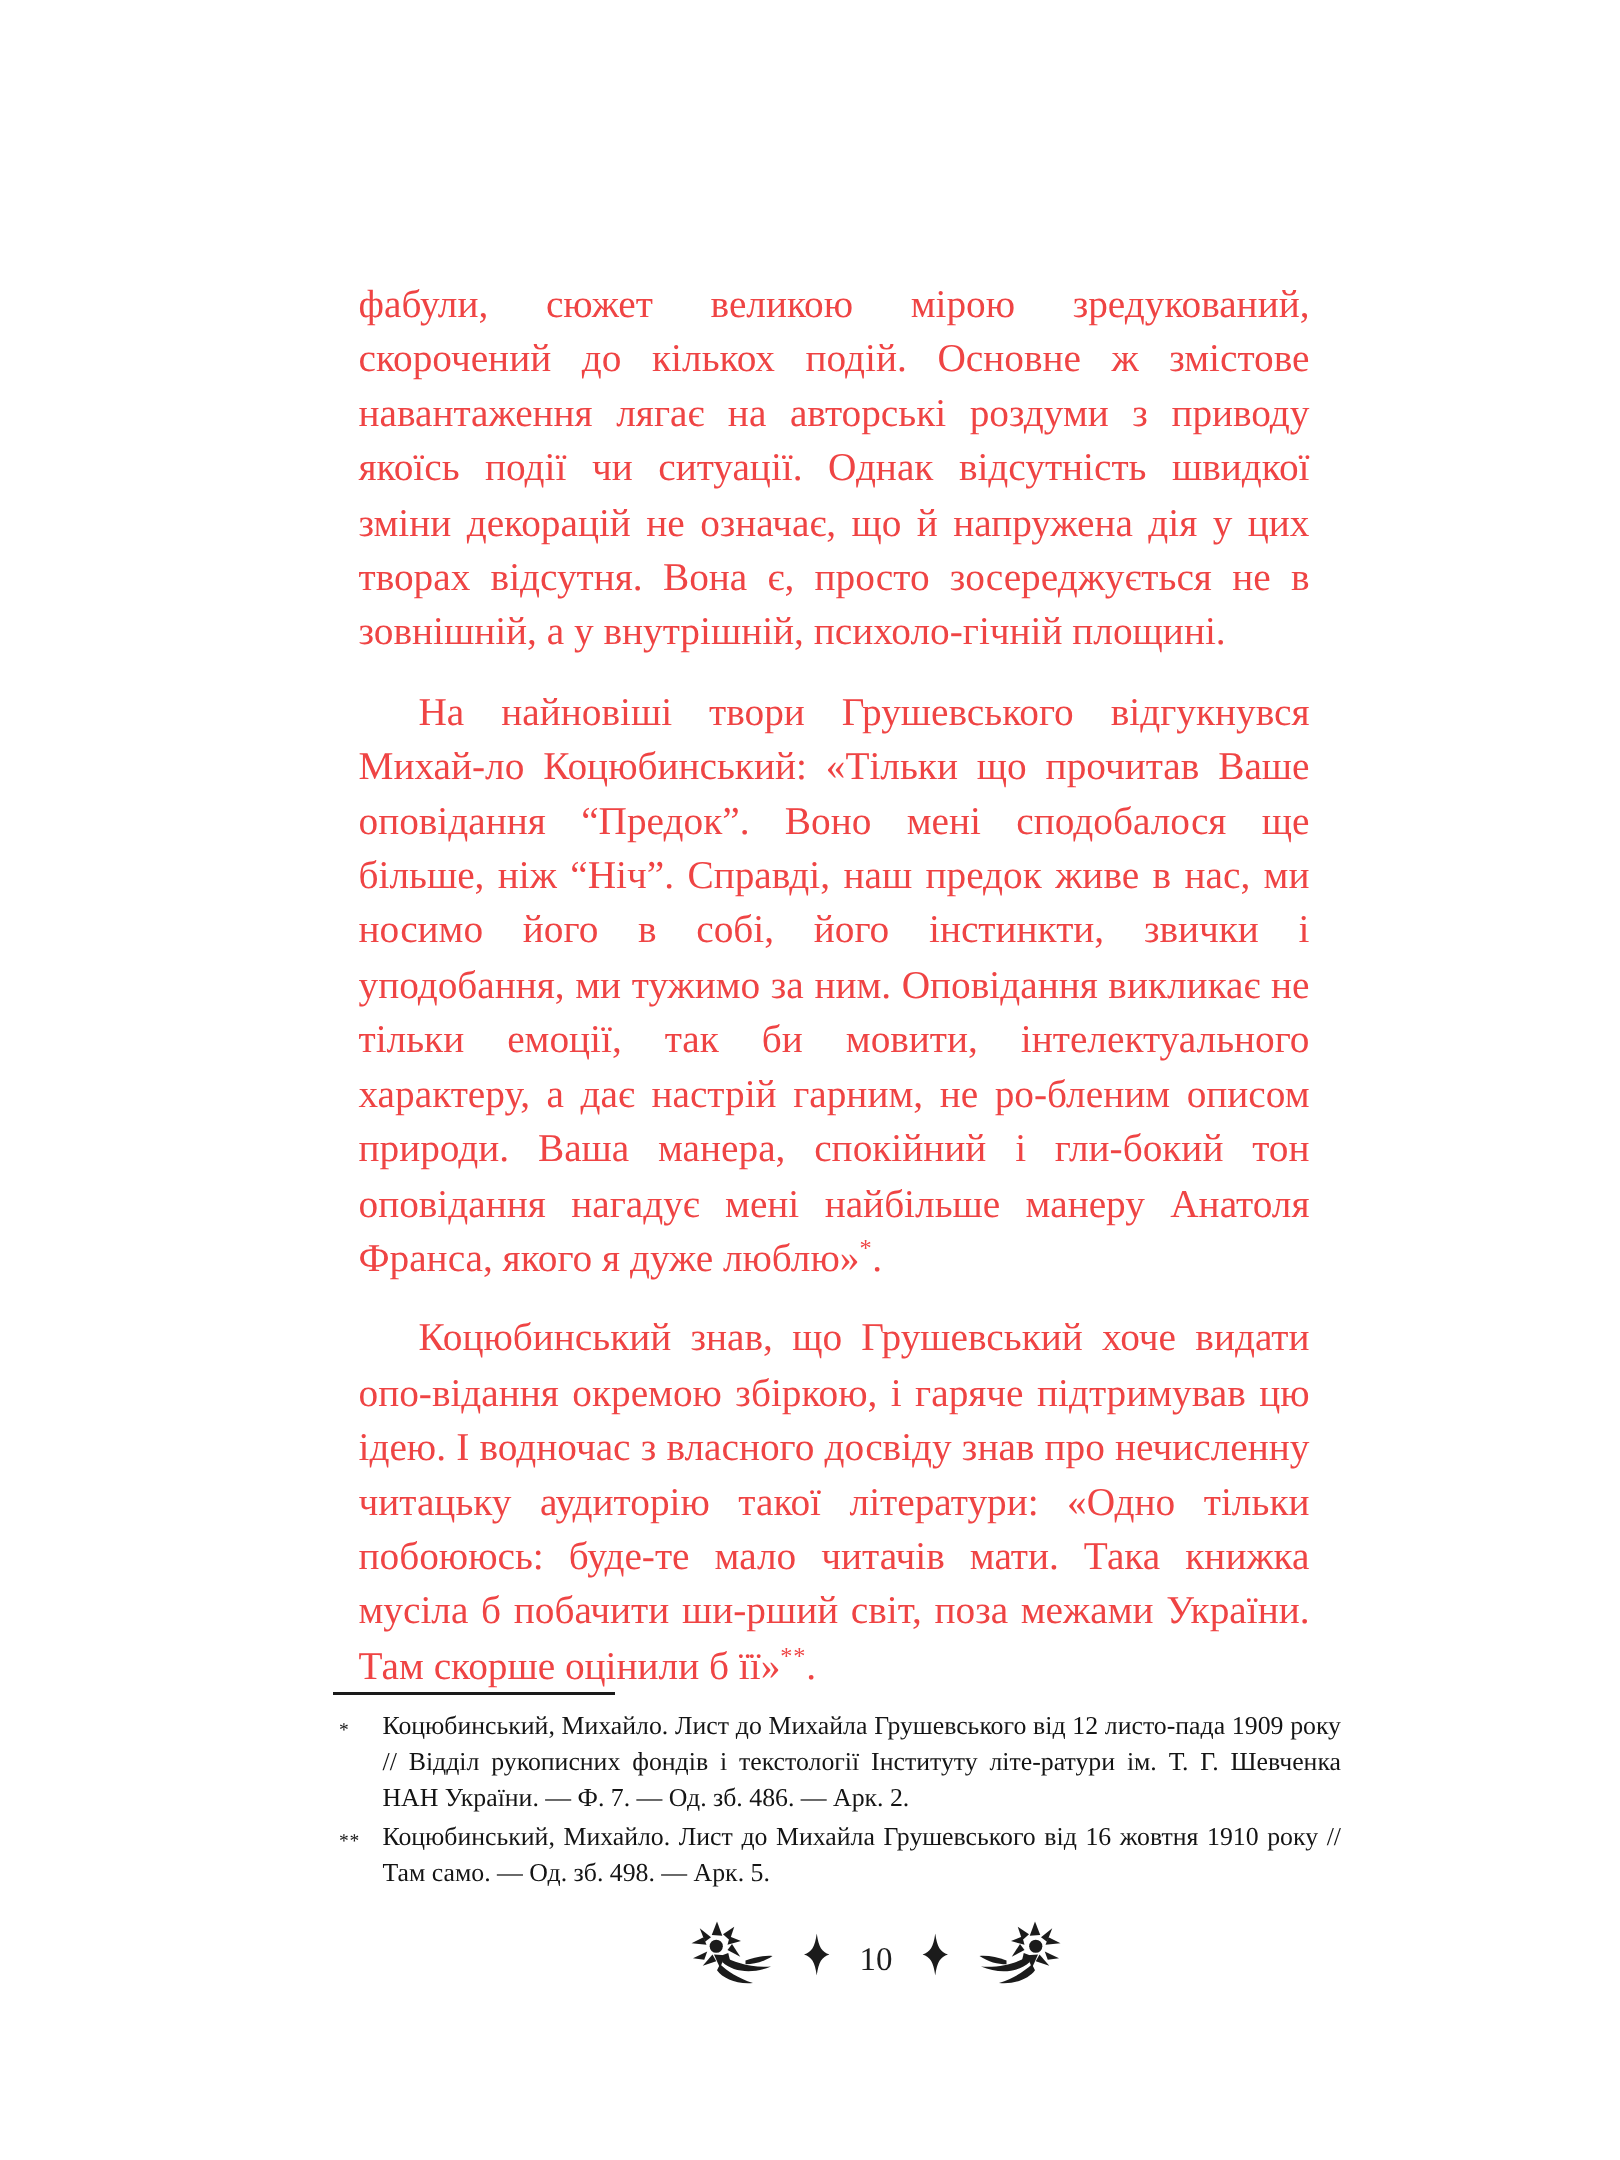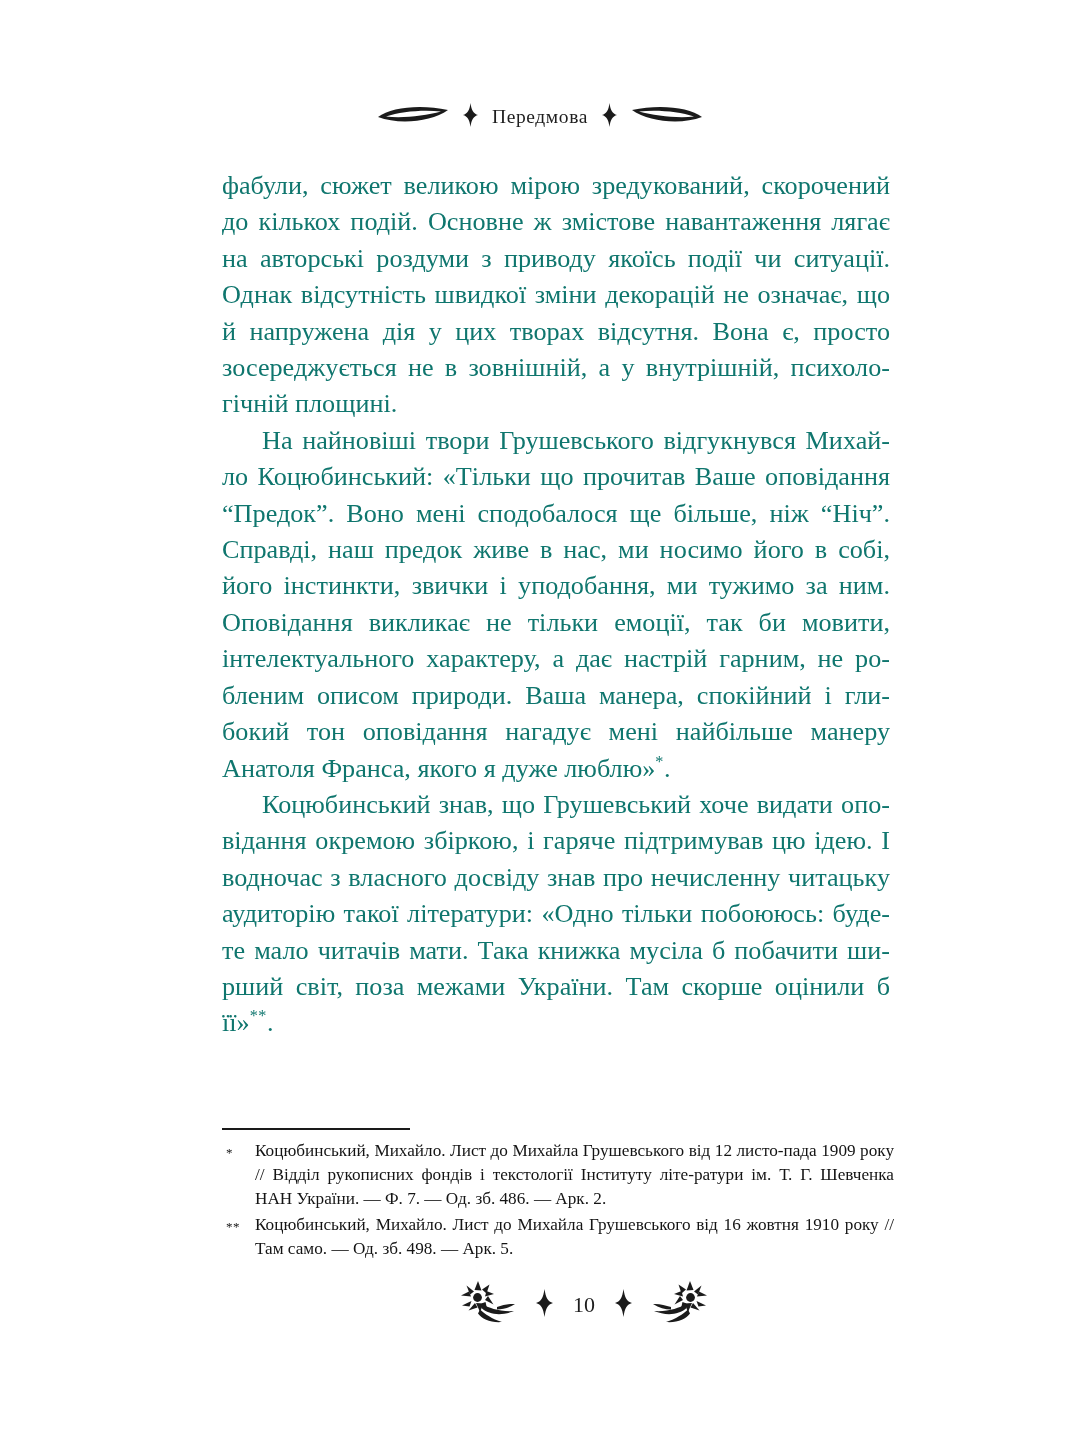--- a/index.html
+++ b/index.html
@@ -49,28 +49,28 @@
   }
 
   
   .textblock {
     position: absolute;
     left: 222px;
     top: 168px;
     width: 668px;
   }
   .para {
-    margin: 0;
+    margin: 17px;
     font-size: 26.2px;
     line-height: 36.4px;
     text-align: justify;
     text-justify: inter-word;
     text-indent: 40px;
     hyphens: manual;
-    color: #0f766e;
+    color: #ef4444;
   }
   .para.first {
     text-indent: 0;
   }
   .fn-ref {
     font-size: 0.62em;
     vertical-align: super;
     line-height: 0;
     letter-spacing: 0.5px;
   }
@@ -125,51 +125,20 @@
     color: #1e1e1e;
     min-width: 26px;
     text-align: center;
   }
 </style>
 </head>
 <body>
 
 <div class="page">
 
-  <div class="running-head">
-
-    <span class="orn-leaf">
-      <svg width="72" height="22" viewBox="0 0 72 22" aria-hidden="true">
-        <path d="M1 13 C14 3, 44 0, 71 6 C54 18, 22 21, 1 13 Z" fill="#1b1b1b"></path>
-        <path d="M9 12.6 C24 7.4, 47 5.4, 64 7.6 C48 11.8, 26 14.6, 9 12.6 Z" fill="#ffffff"></path>
-      </svg>
-    </span>
-
-    <span class="orn-diamond">
-      <svg width="15" height="24" viewBox="0 0 15 24" aria-hidden="true">
-        <path d="M7.5 0 C8.6 7.6, 10.4 10.6, 15 12 C10.4 13.4, 8.6 16.4, 7.5 24 C6.4 16.4, 4.6 13.4, 0 12 C4.6 10.6, 6.4 7.6, 7.5 0 Z" fill="#1b1b1b"></path>
-      </svg>
-    </span>
-
-    <span class="running-head-title">Передмова</span>
-
-    <span class="orn-diamond">
-      <svg width="15" height="24" viewBox="0 0 15 24" aria-hidden="true">
-        <path d="M7.5 0 C8.6 7.6, 10.4 10.6, 15 12 C10.4 13.4, 8.6 16.4, 7.5 24 C6.4 16.4, 4.6 13.4, 0 12 C4.6 10.6, 6.4 7.6, 7.5 0 Z" fill="#1b1b1b"></path>
-      </svg>
-    </span>
-
-    <span class="orn-leaf">
-      <svg width="72" height="22" viewBox="0 0 72 22" aria-hidden="true">
-        <path d="M71 13 C58 3, 28 0, 1 6 C18 18, 50 21, 71 13 Z" fill="#1b1b1b"></path>
-        <path d="M63 12.6 C48 7.4, 25 5.4, 8 7.6 C24 11.8, 46 14.6, 63 12.6 Z" fill="#ffffff"></path>
-      </svg>
-    </span>
-
-  </div>
 
   <div class="textblock">
 
     <p class="para first">фабули, сюжет великою мірою зредукований, скорочений до кількох подій. Основне ж змістове навантаження лягає на авторські роздуми з приводу якоїсь події чи ситуації. Однак відсутність швидкої зміни декорацій не означає, що й напружена дія у цих творах відсутня. Вона є, просто зосереджується не в зовнішній, а у внутрішній, психоло-гічній площині.</p>
 
     <p class="para"><span>На найновіші твори Грушевського відгукнувся Михай-ло Коцюбинський: «Тільки що прочитав Ваше оповідання “Предок”. Воно мені сподобалося ще більше, ніж “Ніч”. Справді, наш предок живе в нас, ми носимо його в собі, його інстинкти, звички і уподобання, ми тужимо за ним. Оповідання викликає не тільки емоції, так би мовити, інтелектуального характеру, а дає настрій гарним, не ро-бленим описом природи. Ваша манера, спокійний і гли-бокий тон оповідання нагадує мені найбільше манеру Анатоля Франса, якого я дуже люблю»</span><span class="fn-ref">*</span><span>.</span></p>
 
     <p class="para"><span>Коцюбинський знав, що Грушевський хоче видати опо-відання окремою збіркою, і гаряче підтримував цю ідею. І водночас з власного досвіду знав про нечисленну читацьку аудиторію такої літератури: «Одно тільки побоююсь: буде-те мало читачів мати. Така книжка мусіла б побачити ши-рший світ, поза межами України. Там скорше оцінили б її»</span><span class="fn-ref">**</span><span>.</span></p>
 
 

